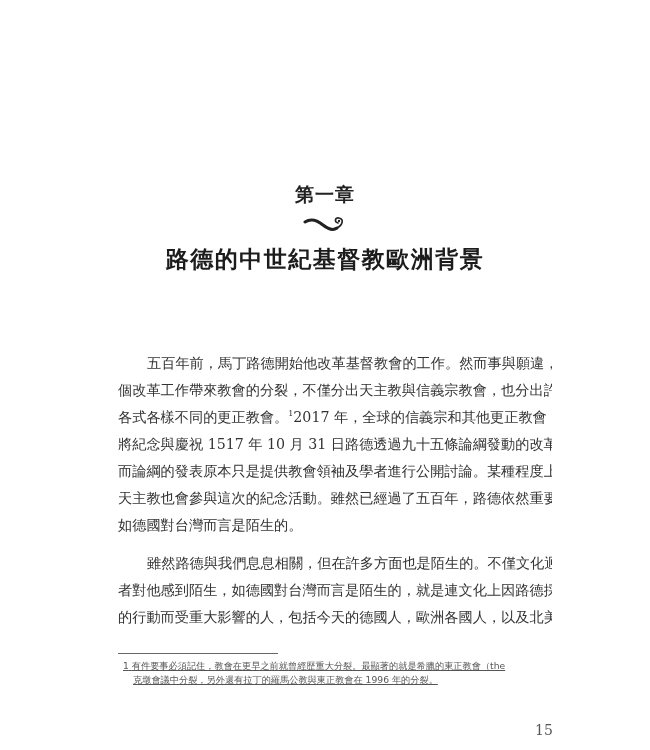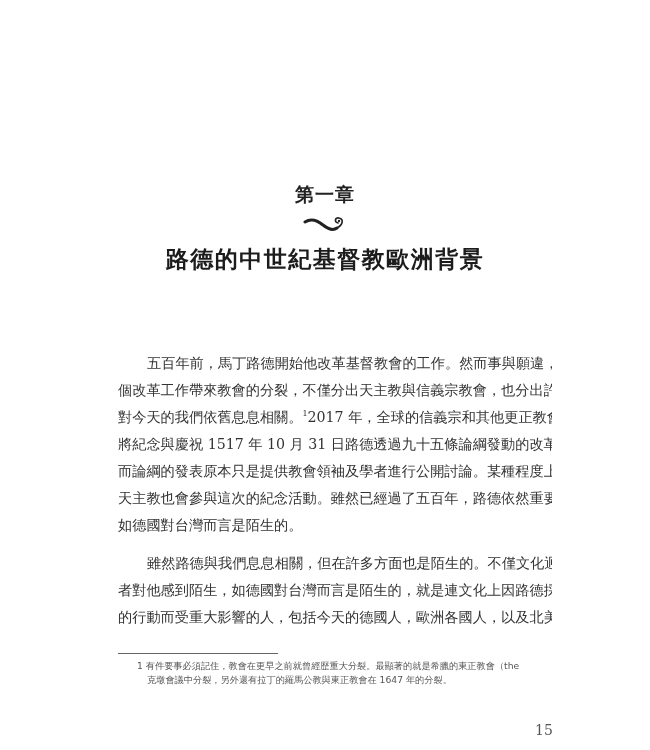--- a/index.html
+++ b/index.html
@@ -80,26 +80,27 @@
     position: absolute;
     top: 621px;
     left: 118px;
     width: 160px;
     height: 0;
     border-top: 1px solid #666;
   }
   .footnote {
     position: absolute;
     top: 627px;
-    left: 137px;
+    left: 123px;
     width: 430px;
     font-family: "DejaVu Sans", "Liberation Sans", sans-serif;
     font-size: 9.2px;
     line-height: 14px;
     color: #555;
+    text-decoration: underline;
   }
   .footnote .fline {
     display: block;
     white-space: nowrap;
     overflow: hidden;
   }
   .footnote .fcont { padding-left: 10px; }
   .page-number {
     position: absolute;
     top: 690px;
@@ -120,34 +121,34 @@
     <path d="M2 7 C 8 3, 14 5, 20 10 C 25 14, 30 16, 34 13" fill="none" stroke="#222" stroke-width="3" stroke-linecap="round"></path>
     <path d="M34 13 C 40 10, 41 4, 36 3 C 32 2, 31 7, 35 8" fill="none" stroke="#222" stroke-width="1.6" stroke-linecap="round"></path>
     <circle cx="36" cy="6" r="1.2" fill="#222"></circle>
   </svg>
 
   <div class="chapter-title">路德的中世紀基督教歐洲背景</div>
 
   <div class="body-text para1">
     <span class="line indent">五百年前，馬丁路德開始他改革基督教會的工作。然而事與願違，這</span>
     <span class="line">個改革工作帶來教會的分裂，不僅分出天主教與信義宗教會，也分出許多</span>
-    <span class="line"><span>對今天的我們依舊息息相關。</span><sup class="fn-ref">1</sup><span>2017 年，全球的信義宗和其他更正教會，都</span></span>
+    <span class="line"><span>各式各樣不同的更正教會。</span><sup class="fn-ref">1</sup><span>2017 年，全球的信義宗和其他更正教會，都</span></span>
     <span class="line">將紀念與慶祝 1517 年 10 月 31 日路德透過九十五條論綱發動的改革工作，</span>
     <span class="line">而論綱的發表原本只是提供教會領袖及學者進行公開討論。某種程度上，</span>
     <span class="line">天主教也會參與這次的紀念活動。雖然已經過了五百年，路德依然重要，</span>
     <span class="line">如德國對台灣而言是陌生的。</span>
   </div>
 
   <div class="body-text para2">
     <span class="line indent">雖然路德與我們息息相關，但在許多方面也是陌生的。不僅文化迥異</span>
     <span class="line">者對他感到陌生，如德國對台灣而言是陌生的，就是連文化上因路德採取</span>
     <span class="line">的行動而受重大影響的人，包括今天的德國人，歐洲各國人，以及北美居</span>
   </div>
 
   <div class="footnote-rule"></div>
 
   <div class="footnote">
     <span class="fline"><span>1</span> <span>有件要事必須記住，教會在更早之前就曾經歷重大分裂。最顯著的就是希臘的東正教會（the</span></span>
-    <span class="fline fcont">克墩會議中分裂，另外還有拉丁的羅馬公教與東正教會在 1647 年的分裂。</span>
+    <span class="fline fcont">克墩會議中分裂，另外還有拉丁的羅馬公教與東正教會在 1996 年的分裂。</span>
   </div>
 
   <div class="page-number">15</div>
 </div>
 
 </body></html>

